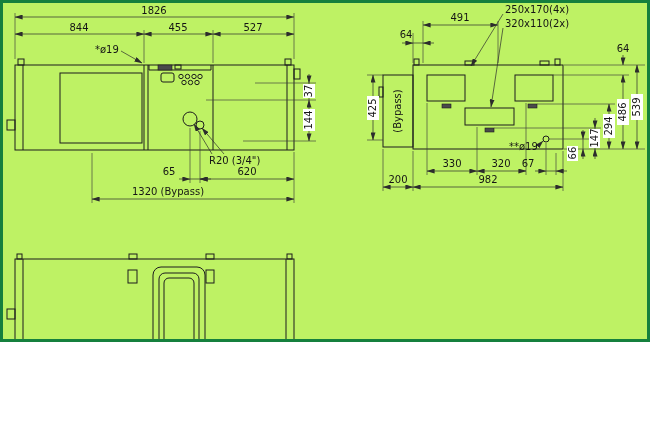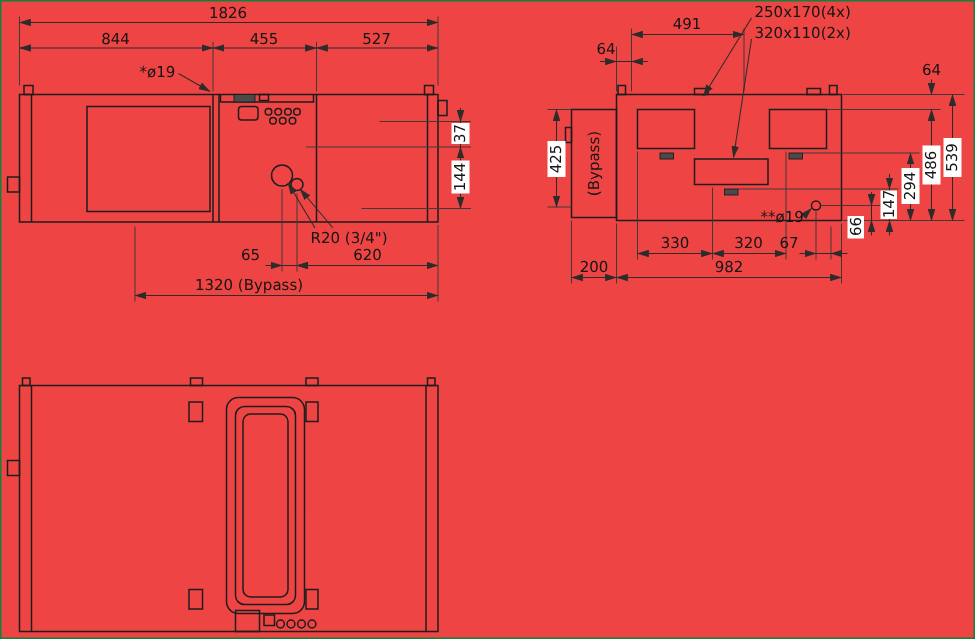--- a/index.html
+++ b/index.html
@@ -1,16 +1,16 @@
 <!DOCTYPE html>
 <html><head>
 <meta charset="utf-8">
 <style>
   html,body{margin:0;padding:0;background:#fff}
-  .wrap{width:650px;height:426px;background:#ef4444;border:1px solid #15803d;box-sizing:border-box;position:relative;overflow:hidden}
+  .wrap{width:650px;height:342px;background:#bef264;border:3px solid #15803d;box-sizing:border-box;position:relative;overflow:hidden}
   svg{display:block}
   .p{fill:none;stroke:#1d1d1d;stroke-width:1}
   .pf{fill:#4a4a4a;stroke:#1d1d1d;stroke-width:.6}
   .e{fill:none;stroke:#3a3a3a;stroke-width:.65}
   .dim{fill:none;stroke:#2c2c2c;stroke-width:.7}
   .dim2{fill:none;stroke:#2c2c2c;stroke-width:.7;marker-start:url(#arr);marker-end:url(#arr)}
   .dime{fill:none;stroke:#2c2c2c;stroke-width:.7;marker-end:url(#arr)}
   .t{font-family:"DejaVu Sans","Liberation Sans",sans-serif;font-size:10px;fill:#151515}
   .wb{fill:#ffffff}
 </style>

